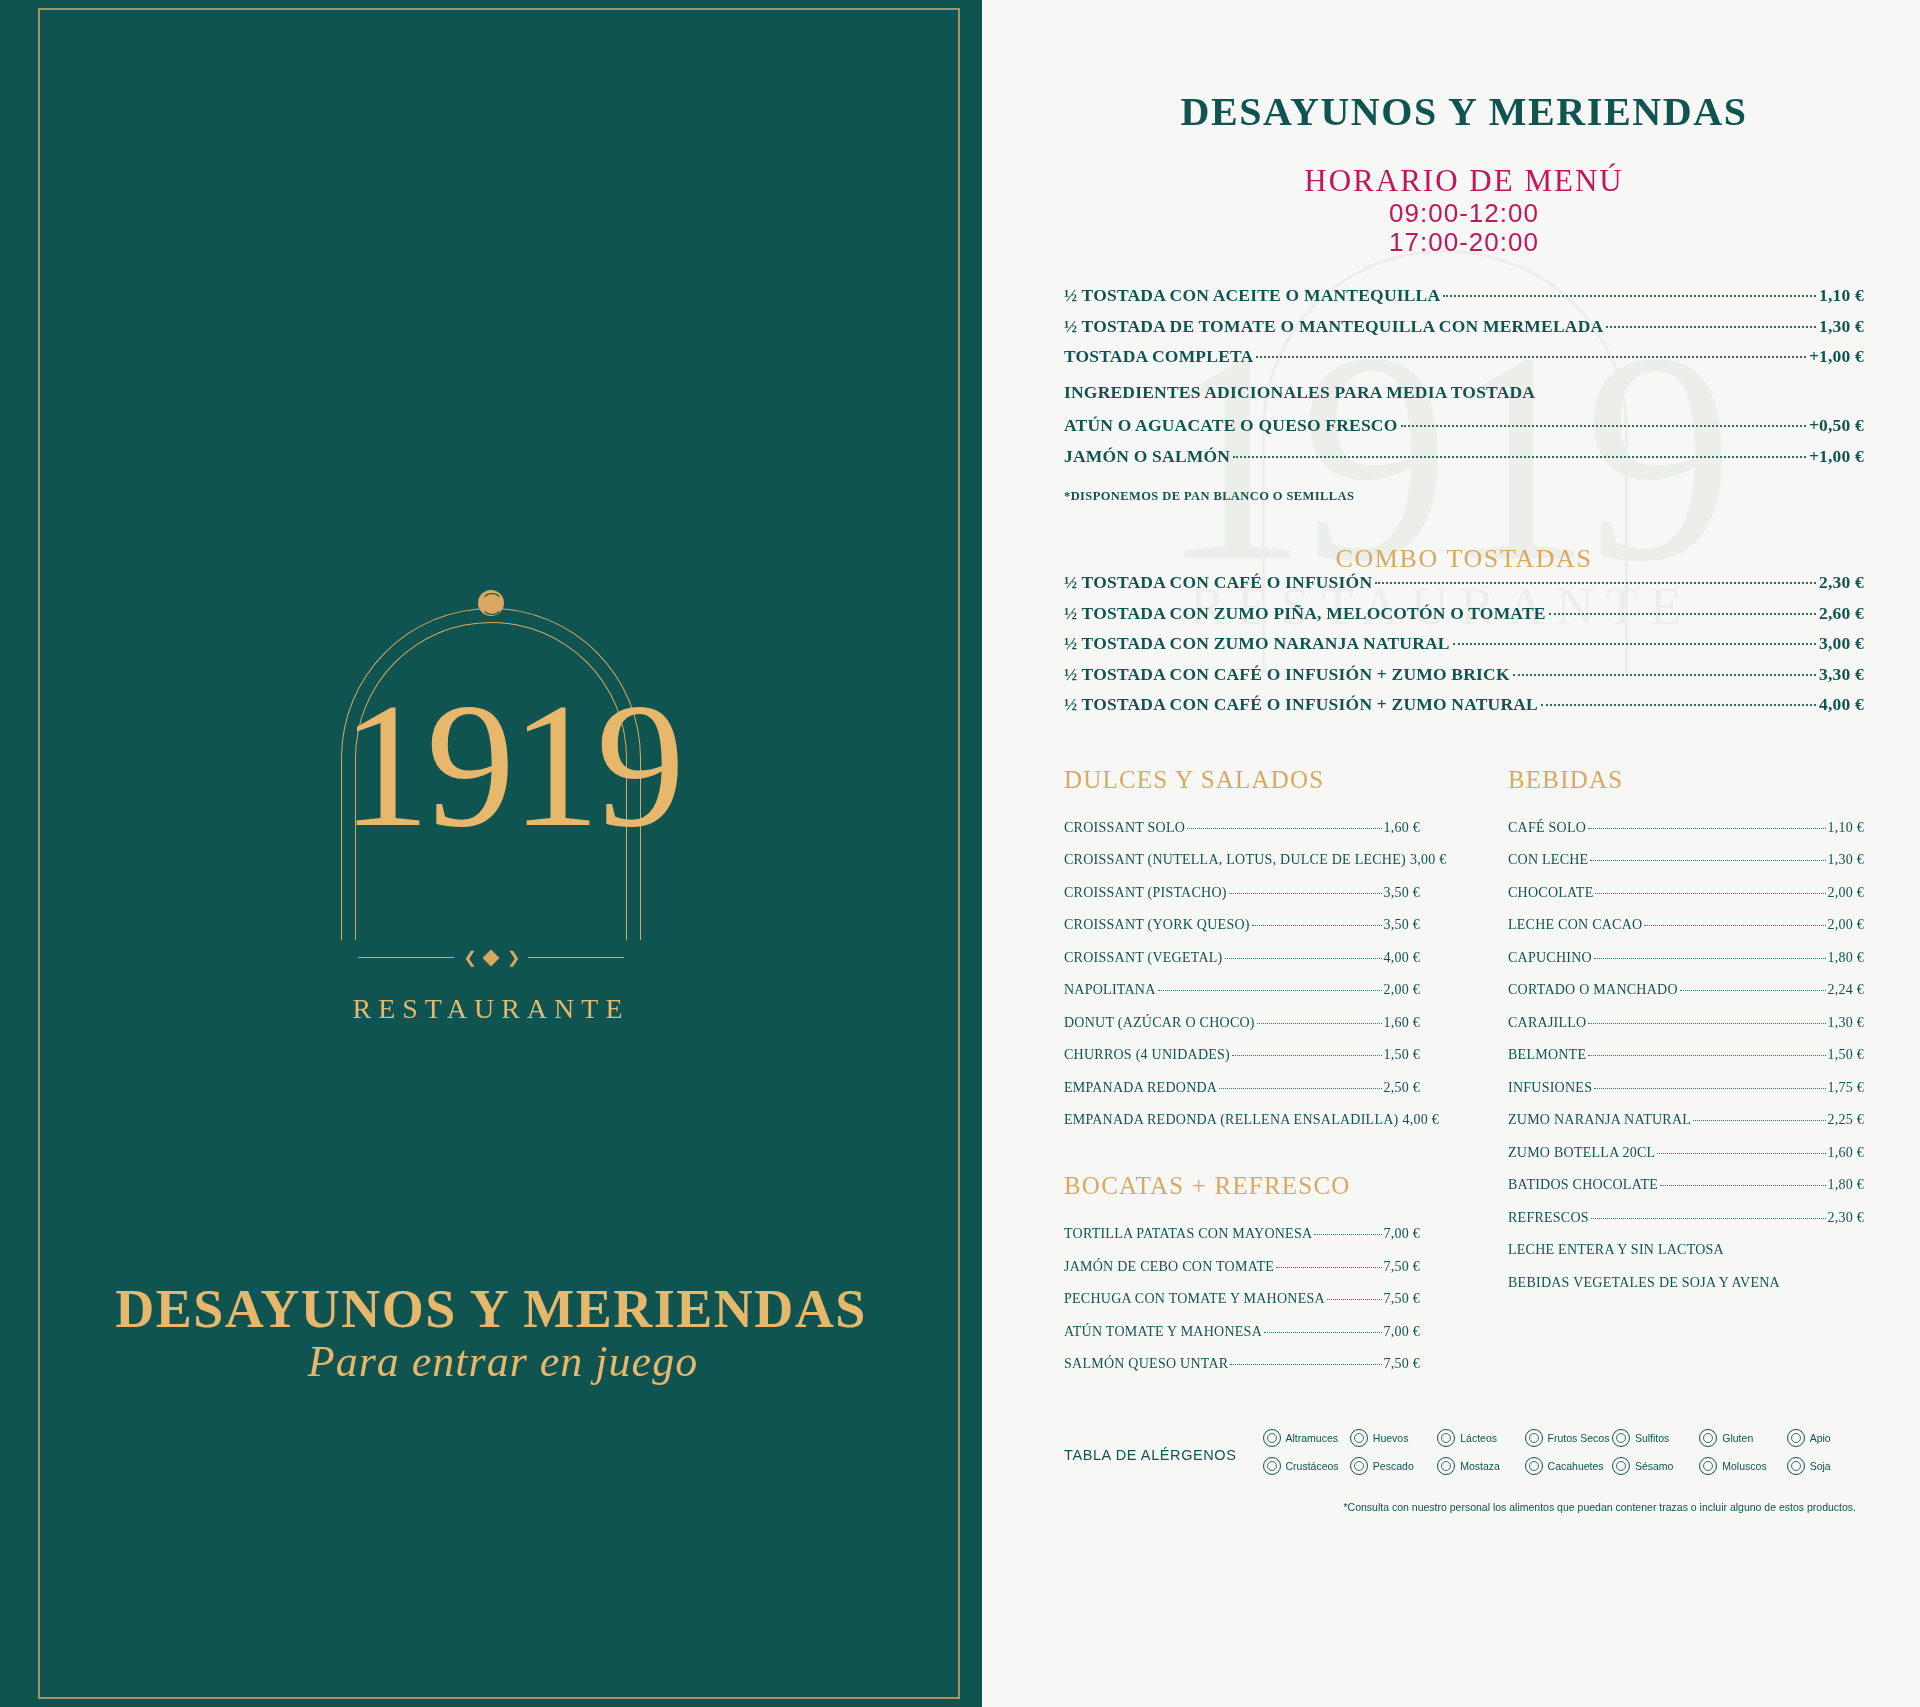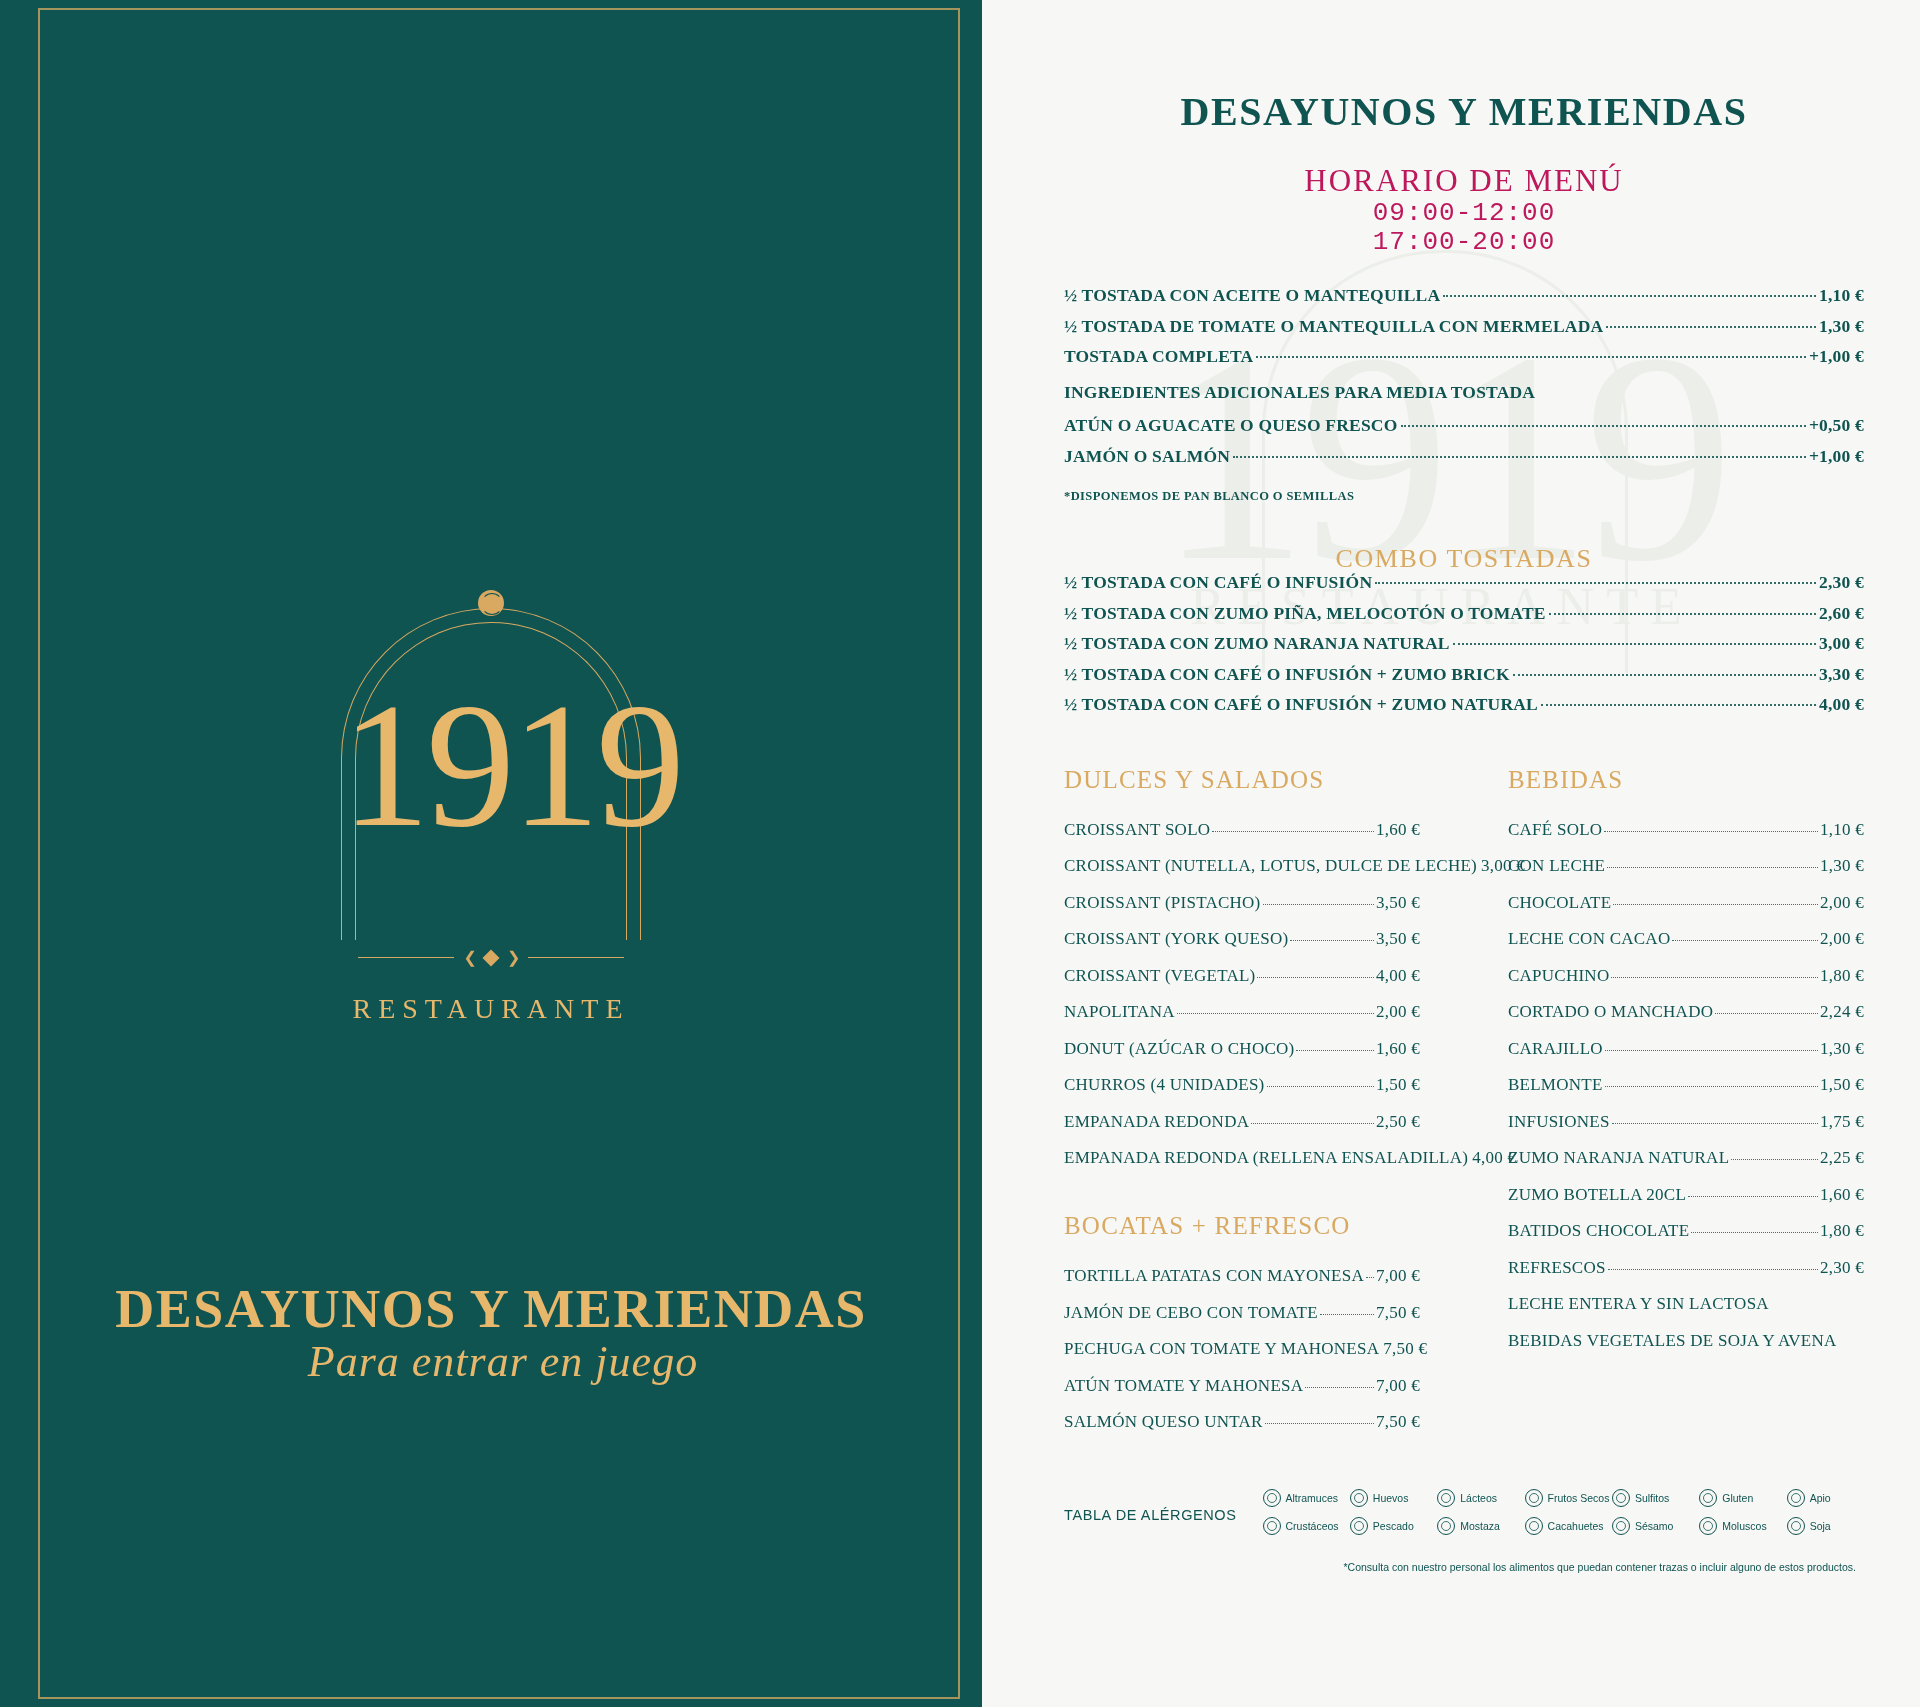--- a/index.html
+++ b/index.html
@@ -212,21 +212,21 @@
     margin: 0;
     font-size: 31px;
     font-weight: 400;
     letter-spacing: 2px;
     font-family: "Liberation Serif", serif;
   }
   .schedule .time {
     font-size: 26px;
     letter-spacing: 1px;
     line-height: 1.12;
-    font-family: Liberation Mono, monospace;
+    font-family: Liberation Sans, sans-serif;
   }
 
   .block { margin-top: 30px; }
 
   ul.items {
     list-style: none;
     margin: 0;
     padding: 0;
   }
   ul.items li {
@@ -287,21 +287,21 @@
   }
   ul.small {
     list-style: none;
     margin: 0;
     padding: 0;
   }
   ul.small li {
     display: flex;
     align-items: baseline;
     color: #0f5451;
-    font-size: 17px;
+    font-size: 14px;
     letter-spacing: 0.25px;
     margin-bottom: 16.5px;
     font-family: "Liberation Serif", serif;
   }
   ul.small li .nm { white-space: nowrap; }
   ul.small li .dots {
     flex: 1;
     margin: 0 2px;
     border-bottom: 1.6px dotted #0f5451;
     transform: translateY(-3px);

